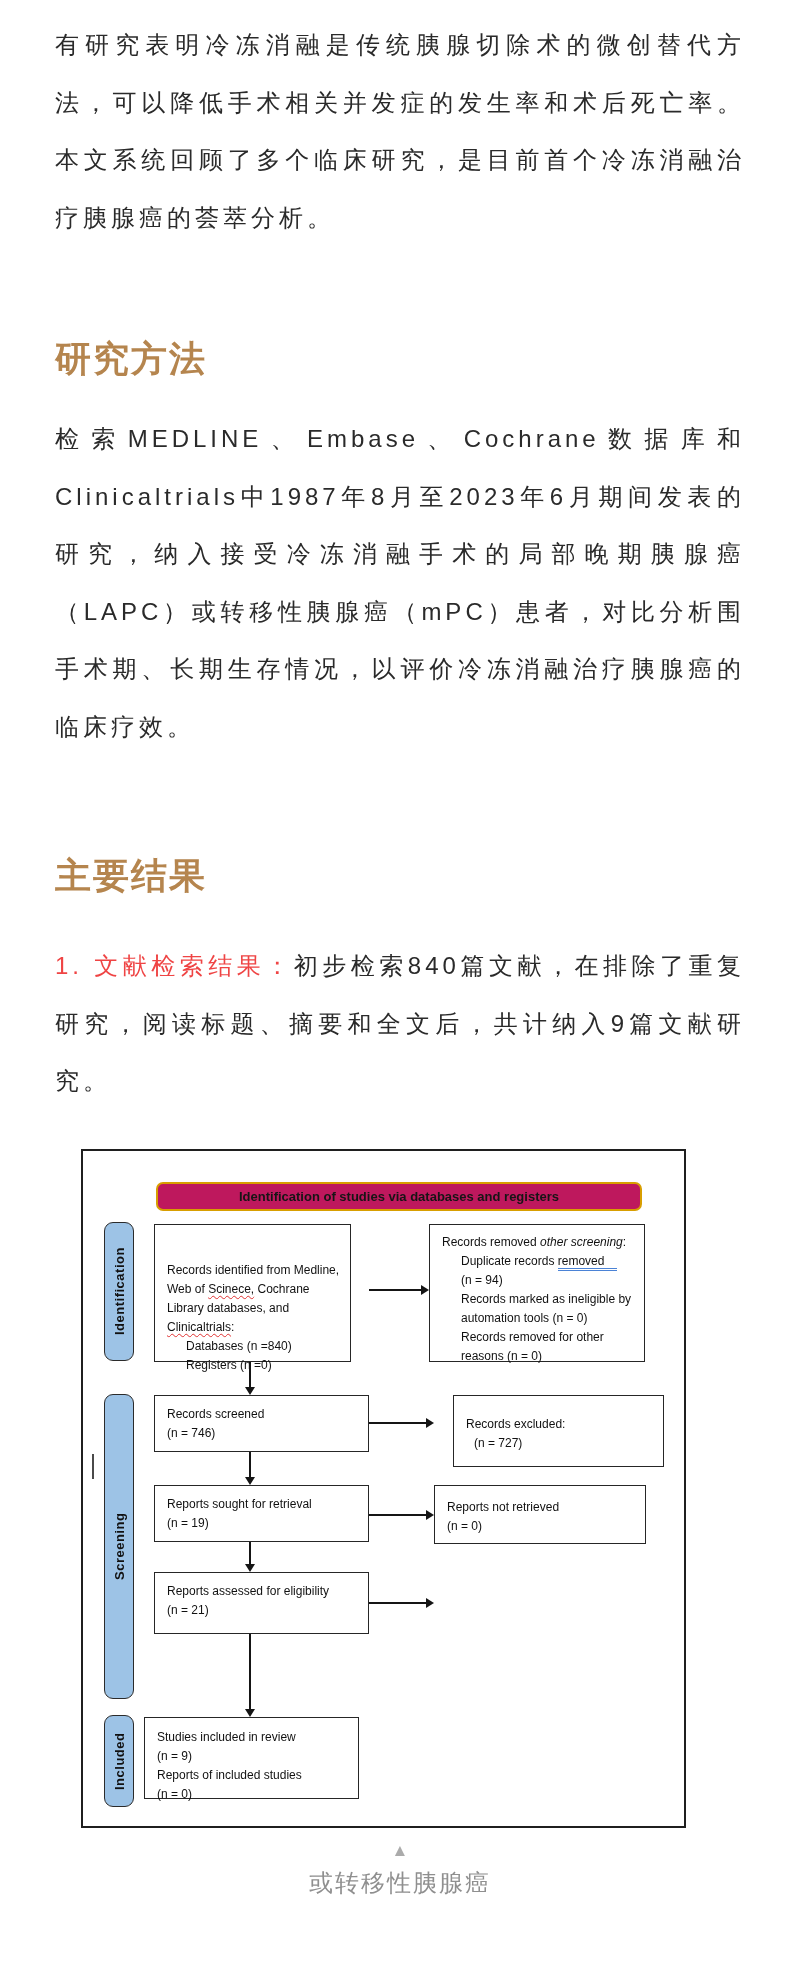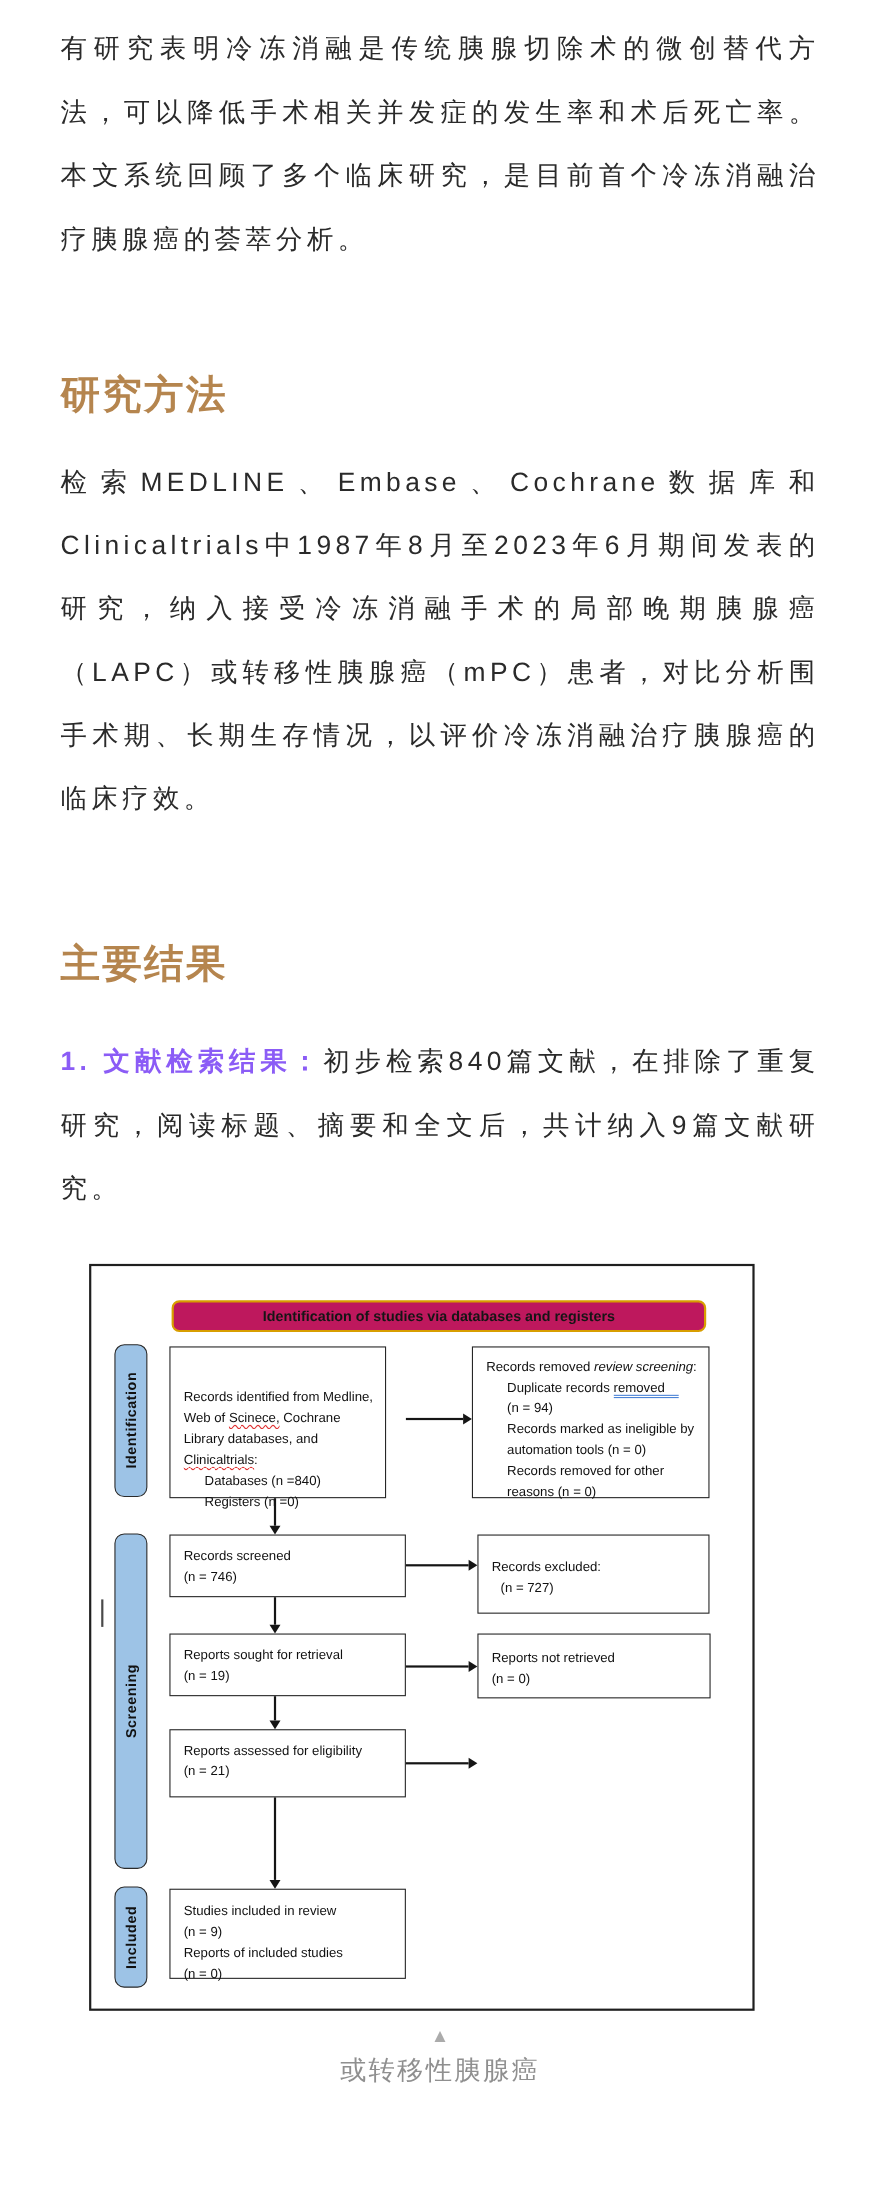--- a/index.html
+++ b/index.html
@@ -16,21 +16,21 @@
   .p1{margin-top:16px;}
   .gold-heading{
     font-family:"Liberation Serif","DejaVu Serif",serif;
     font-weight:bold;font-size:36px;line-height:42px;
     color:#b5854e;letter-spacing:2px;margin:0;
   }
   .h-methods{margin-top:92px;}
   .h-results{margin-top:100px;}
   .p-methods{margin-top:30px;}
   .p-result{margin-top:40px;}
-  .tan-label{color:#8b5cf6;font-weight:bold;}
+  .tan-label{color:#ef4444;font-weight:normal;}
   
   figure{margin:0;}
   .flow{
     position:relative;width:605px;height:679px;margin:39px 0 0 26px;
     border:2px solid #1f1f1f;background:#fff;box-sizing:border-box;
     font-family:"Liberation Sans","DejaVu Sans",sans-serif;color:#111;
   }
   .banner{
     position:absolute;left:73px;top:31px;width:486px;height:29px;
     background:#be185d;border:2px solid #d89e00;border-radius:7px;
@@ -92,50 +92,50 @@
       <div class="side-label" style="top:243px;height:305px;">Screening</div>
       <div class="side-label" style="top:564px;height:92px;">Included</div>
 
       <div class="fbox" style="left:71px;top:73px;width:197px;height:138px;padding-top:36px;">
         <span>Records identified from Medline, Web of </span><span class="sp-red">Scinece,</span><span> Cochrane Library databases, and </span><span class="sp-red">Clinicaltrials</span><span>:</span>
         <div class="ind">Databases (n =840)</div>
         <div class="ind">Registers (n =0)</div>
       </div>
 
       <div class="fbox" style="left:346px;top:73px;width:216px;height:138px;padding-top:8px;">
-        <span>Records removed </span><i>review screening</i><span>:</span>
+        <span>Records removed </span><i>other screening</i><span>:</span>
         <div class="ind"><span>Duplicate records </span><span class="gr-blue">removed</span><br><span>(n = 94)</span></div>
         <div class="ind">Records marked as ineligible by automation tools (n = 0)</div>
         <div class="ind">Records removed for other reasons (n = 0)</div>
       </div>
 
       <div class="fbox" style="left:71px;top:244px;width:215px;height:57px;padding-top:9px;">
         <div>Records screened</div>
         <div>(n = 746)</div>
       </div>
-      <div class="fbox" style="left:351px;top:244px;width:211px;height:72px;padding-top:19px;">
+      <div class="fbox" style="left:370px;top:244px;width:211px;height:72px;padding-top:19px;">
         <div>Records excluded:</div>
         <div class="ind8">(n = 727)</div>
       </div>
 
       <div class="fbox" style="left:71px;top:334px;width:215px;height:57px;padding-top:9px;">
         <div>Reports sought for retrieval</div>
         <div>(n = 19)</div>
       </div>
       <div class="fbox" style="left:351px;top:334px;width:212px;height:59px;padding-top:12px;">
         <div>Reports not retrieved</div>
         <div>(n = 0)</div>
       </div>
 
       <div class="fbox" style="left:71px;top:421px;width:215px;height:62px;padding-top:9px;">
         <div>Reports assessed for eligibility</div>
         <div>(n = 21)</div>
       </div>
 
-      <div class="fbox" style="left:71px;top:566px;width:215px;height:82px;padding-top:10px;">
+      <div class="fbox" style="left:61px;top:566px;width:215px;height:82px;padding-top:10px;">
         <div>Studies included in review</div>
         <div>(n = 9)</div>
         <div>Reports of included studies</div>
         <div>(n = 0)</div>
       </div>
 
       <div class="hline" style="left:286px;top:138px;width:52px;"></div>
       <div class="ah-right" style="left:338px;top:134px;"></div>
 
       <div class="vline" style="left:166px;top:211px;height:25px;"></div>

